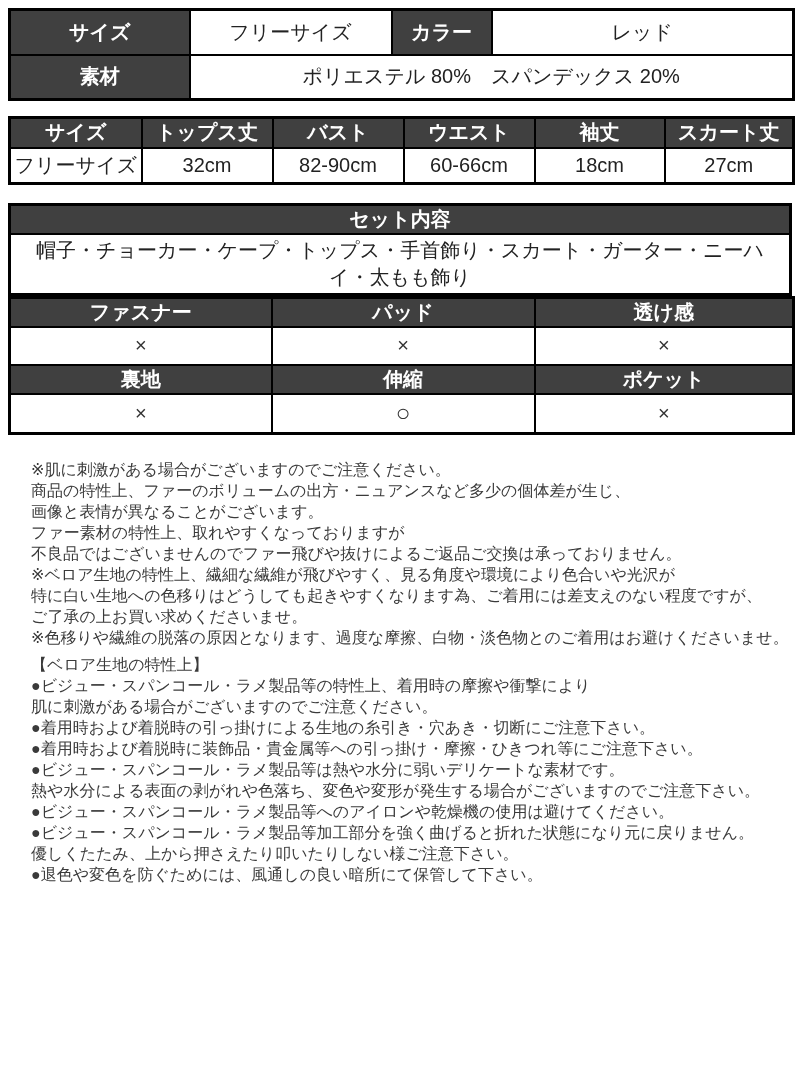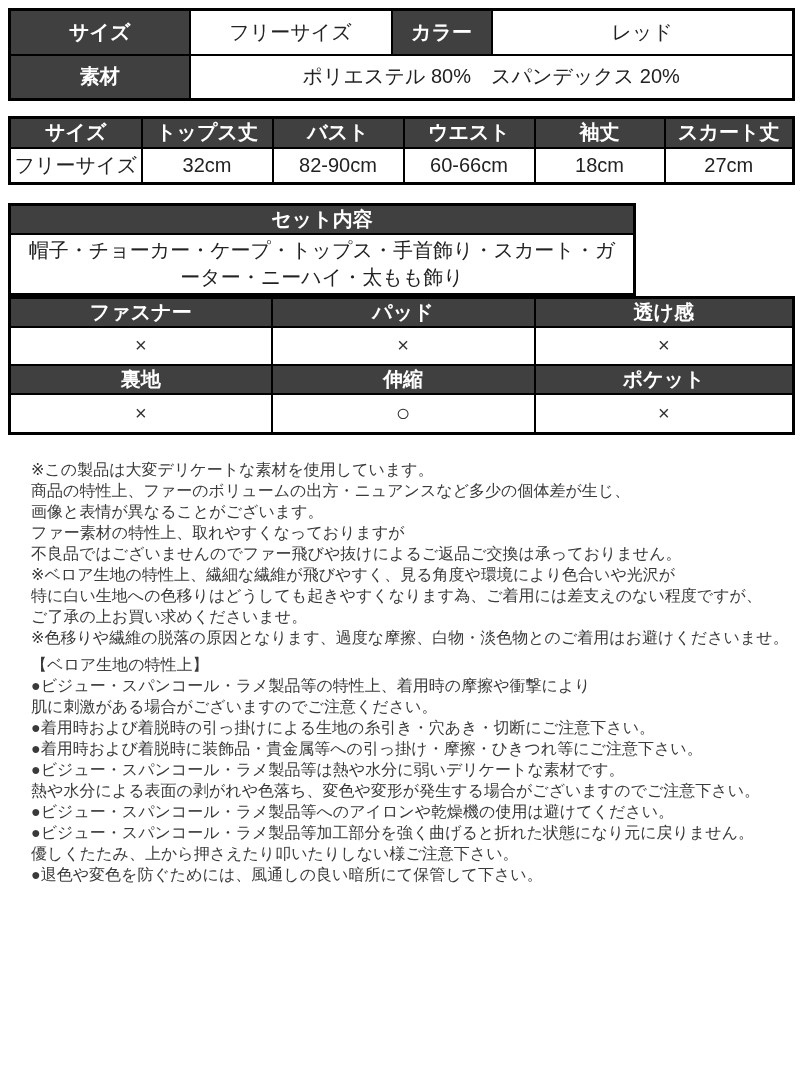--- a/index.html
+++ b/index.html
@@ -9,21 +9,21 @@
     height: 1067px;
     font-family: "Liberation Sans", "DejaVu Sans", sans-serif;
     color: #383838;
     overflow: hidden;
   }
   .page { width: 800px; height: 1067px; background: #ffffff; position: relative; }
 
   table {
     border-collapse: collapse;
     table-layout: fixed;
-    width: 628px;
+    width: 784px;
     margin-left: 8px;
     background: #ffffff;
   }
   table { border: 3px solid #000000; }
   td, th {
     border: 2px solid #000000;
     text-align: center;
     vertical-align: middle;
     font-size: 20px;
     color: #222222;
@@ -155,21 +155,21 @@
     </tr>
     <tr class="rowv2">
       <td class="mark">×</td>
       <td class="mark mark-circle">○</td>
       <td class="mark">×</td>
     </tr>
   </tbody>
     </table>
 
   <div class="notes">
-    <div class="line">※この製品は大変デリケートな素材を使用しています。</div>
+    <div class="line">※肌に刺激がある場合がございますのでご注意ください。</div>
     <div class="line">商品の特性上、ファーのボリュームの出方・ニュアンスなど多少の個体差が生じ、</div>
     <div class="line">画像と表情が異なることがございます。</div>
     <div class="line">ファー素材の特性上、取れやすくなっておりますが</div>
     <div class="line">不良品ではございませんのでファー飛びや抜けによるご返品ご交換は承っておりません。</div>
     <div class="line">※ベロア生地の特性上、繊細な繊維が飛びやすく、見る角度や環境により色合いや光沢が</div>
     <div class="line">特に白い生地への色移りはどうしても起きやすくなります為、ご着用には差支えのない程度ですが、</div>
     <div class="line">ご了承の上お買い求めくださいませ。</div>
     <div class="line">※色移りや繊維の脱落の原因となります、過度な摩擦、白物・淡色物とのご着用はお避けくださいませ。</div>
     <div class="spacer"></div>
     <div class="line">【ベロア生地の特性上】</div>

